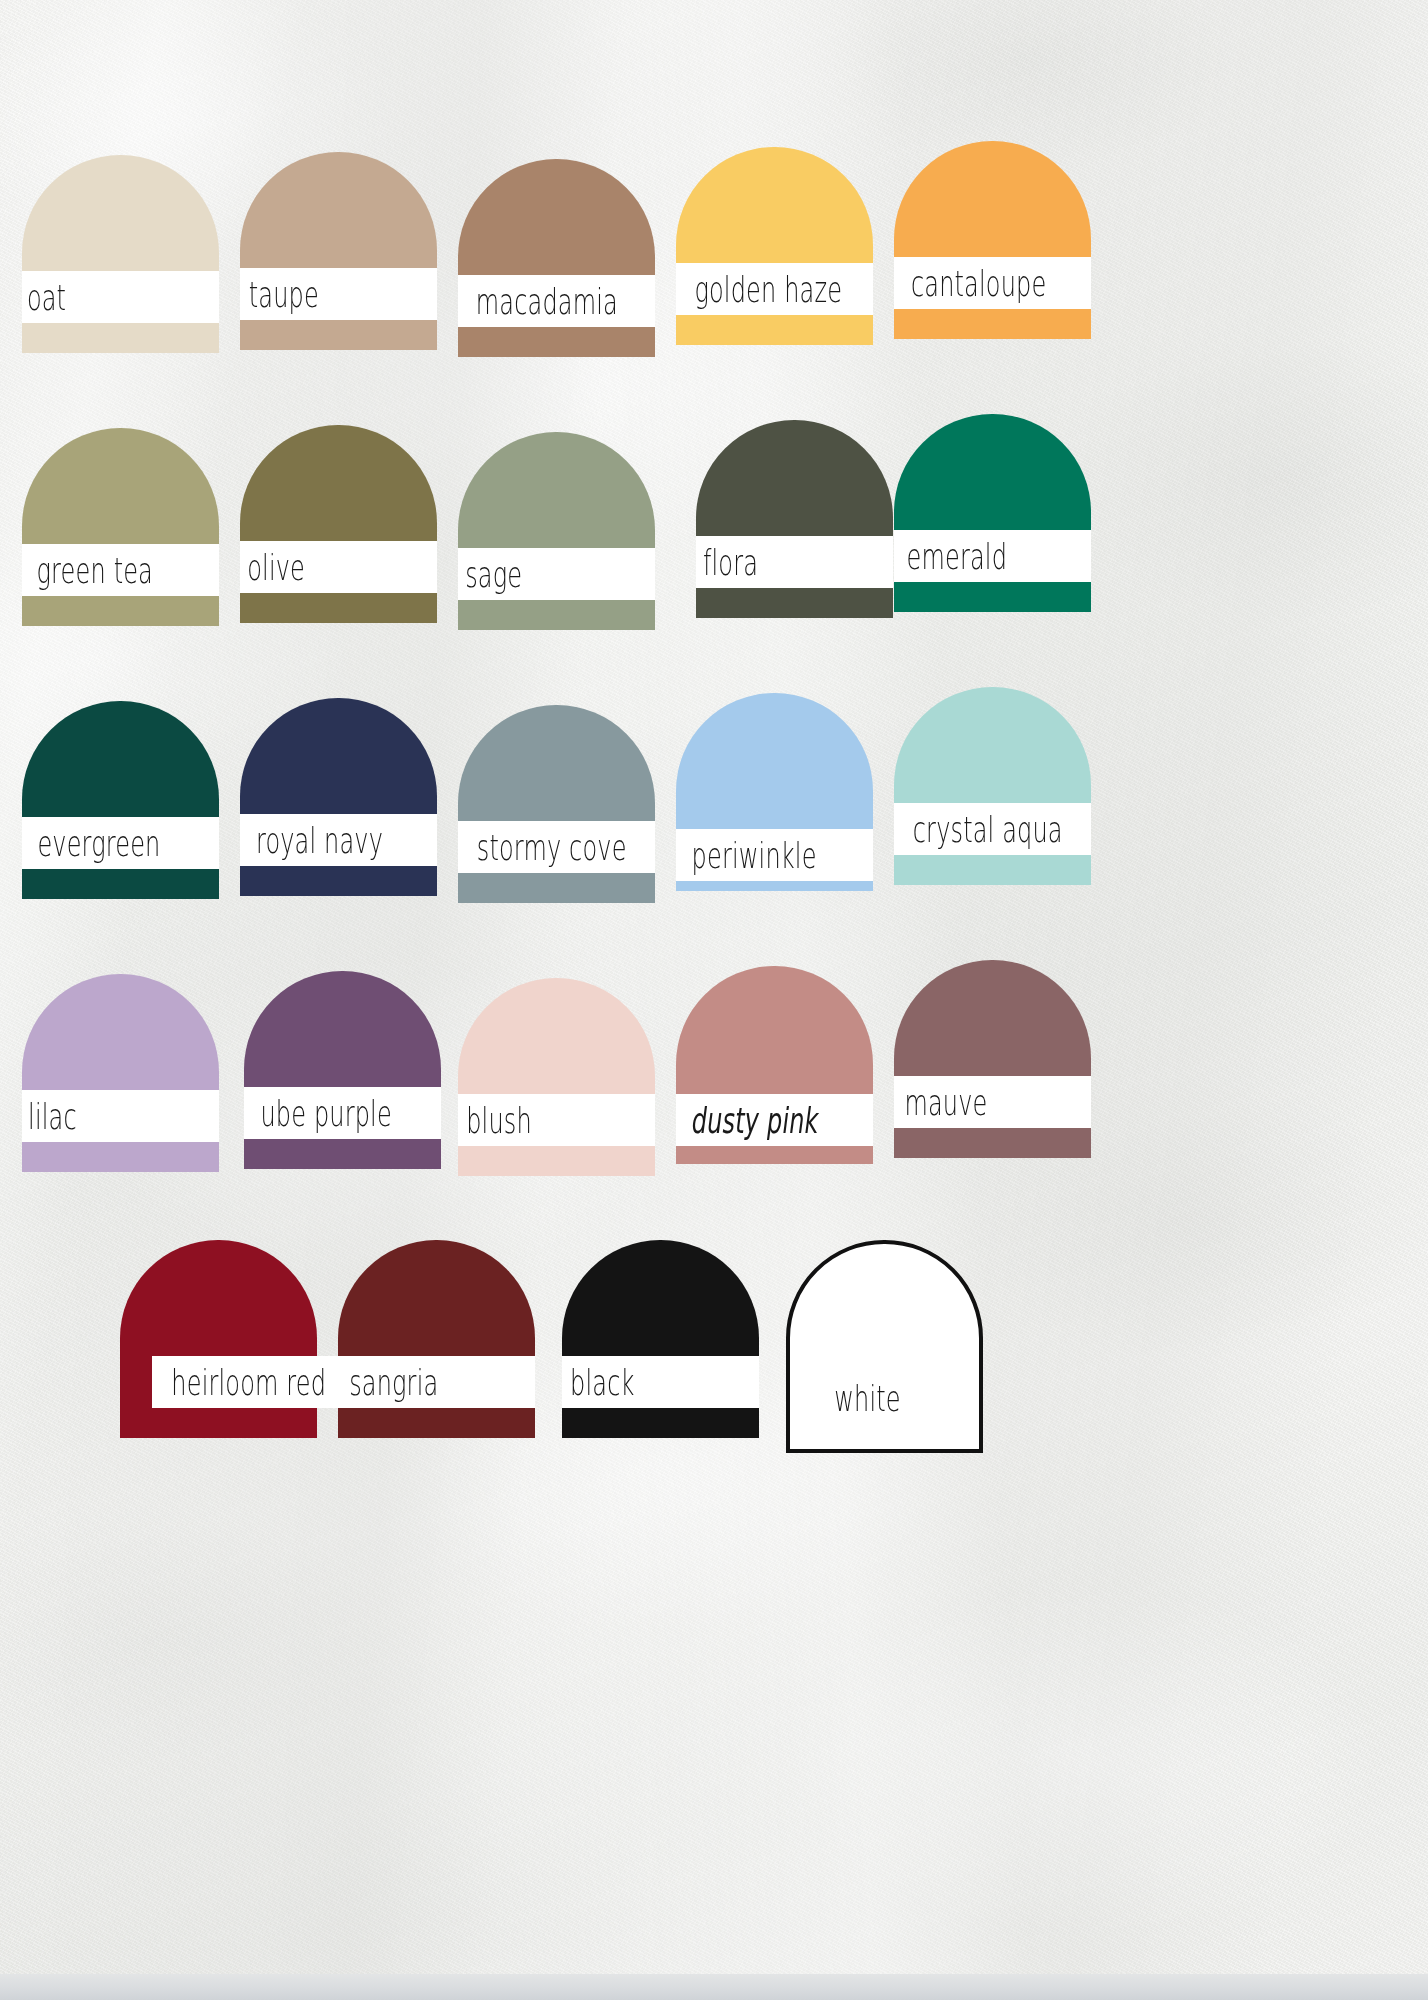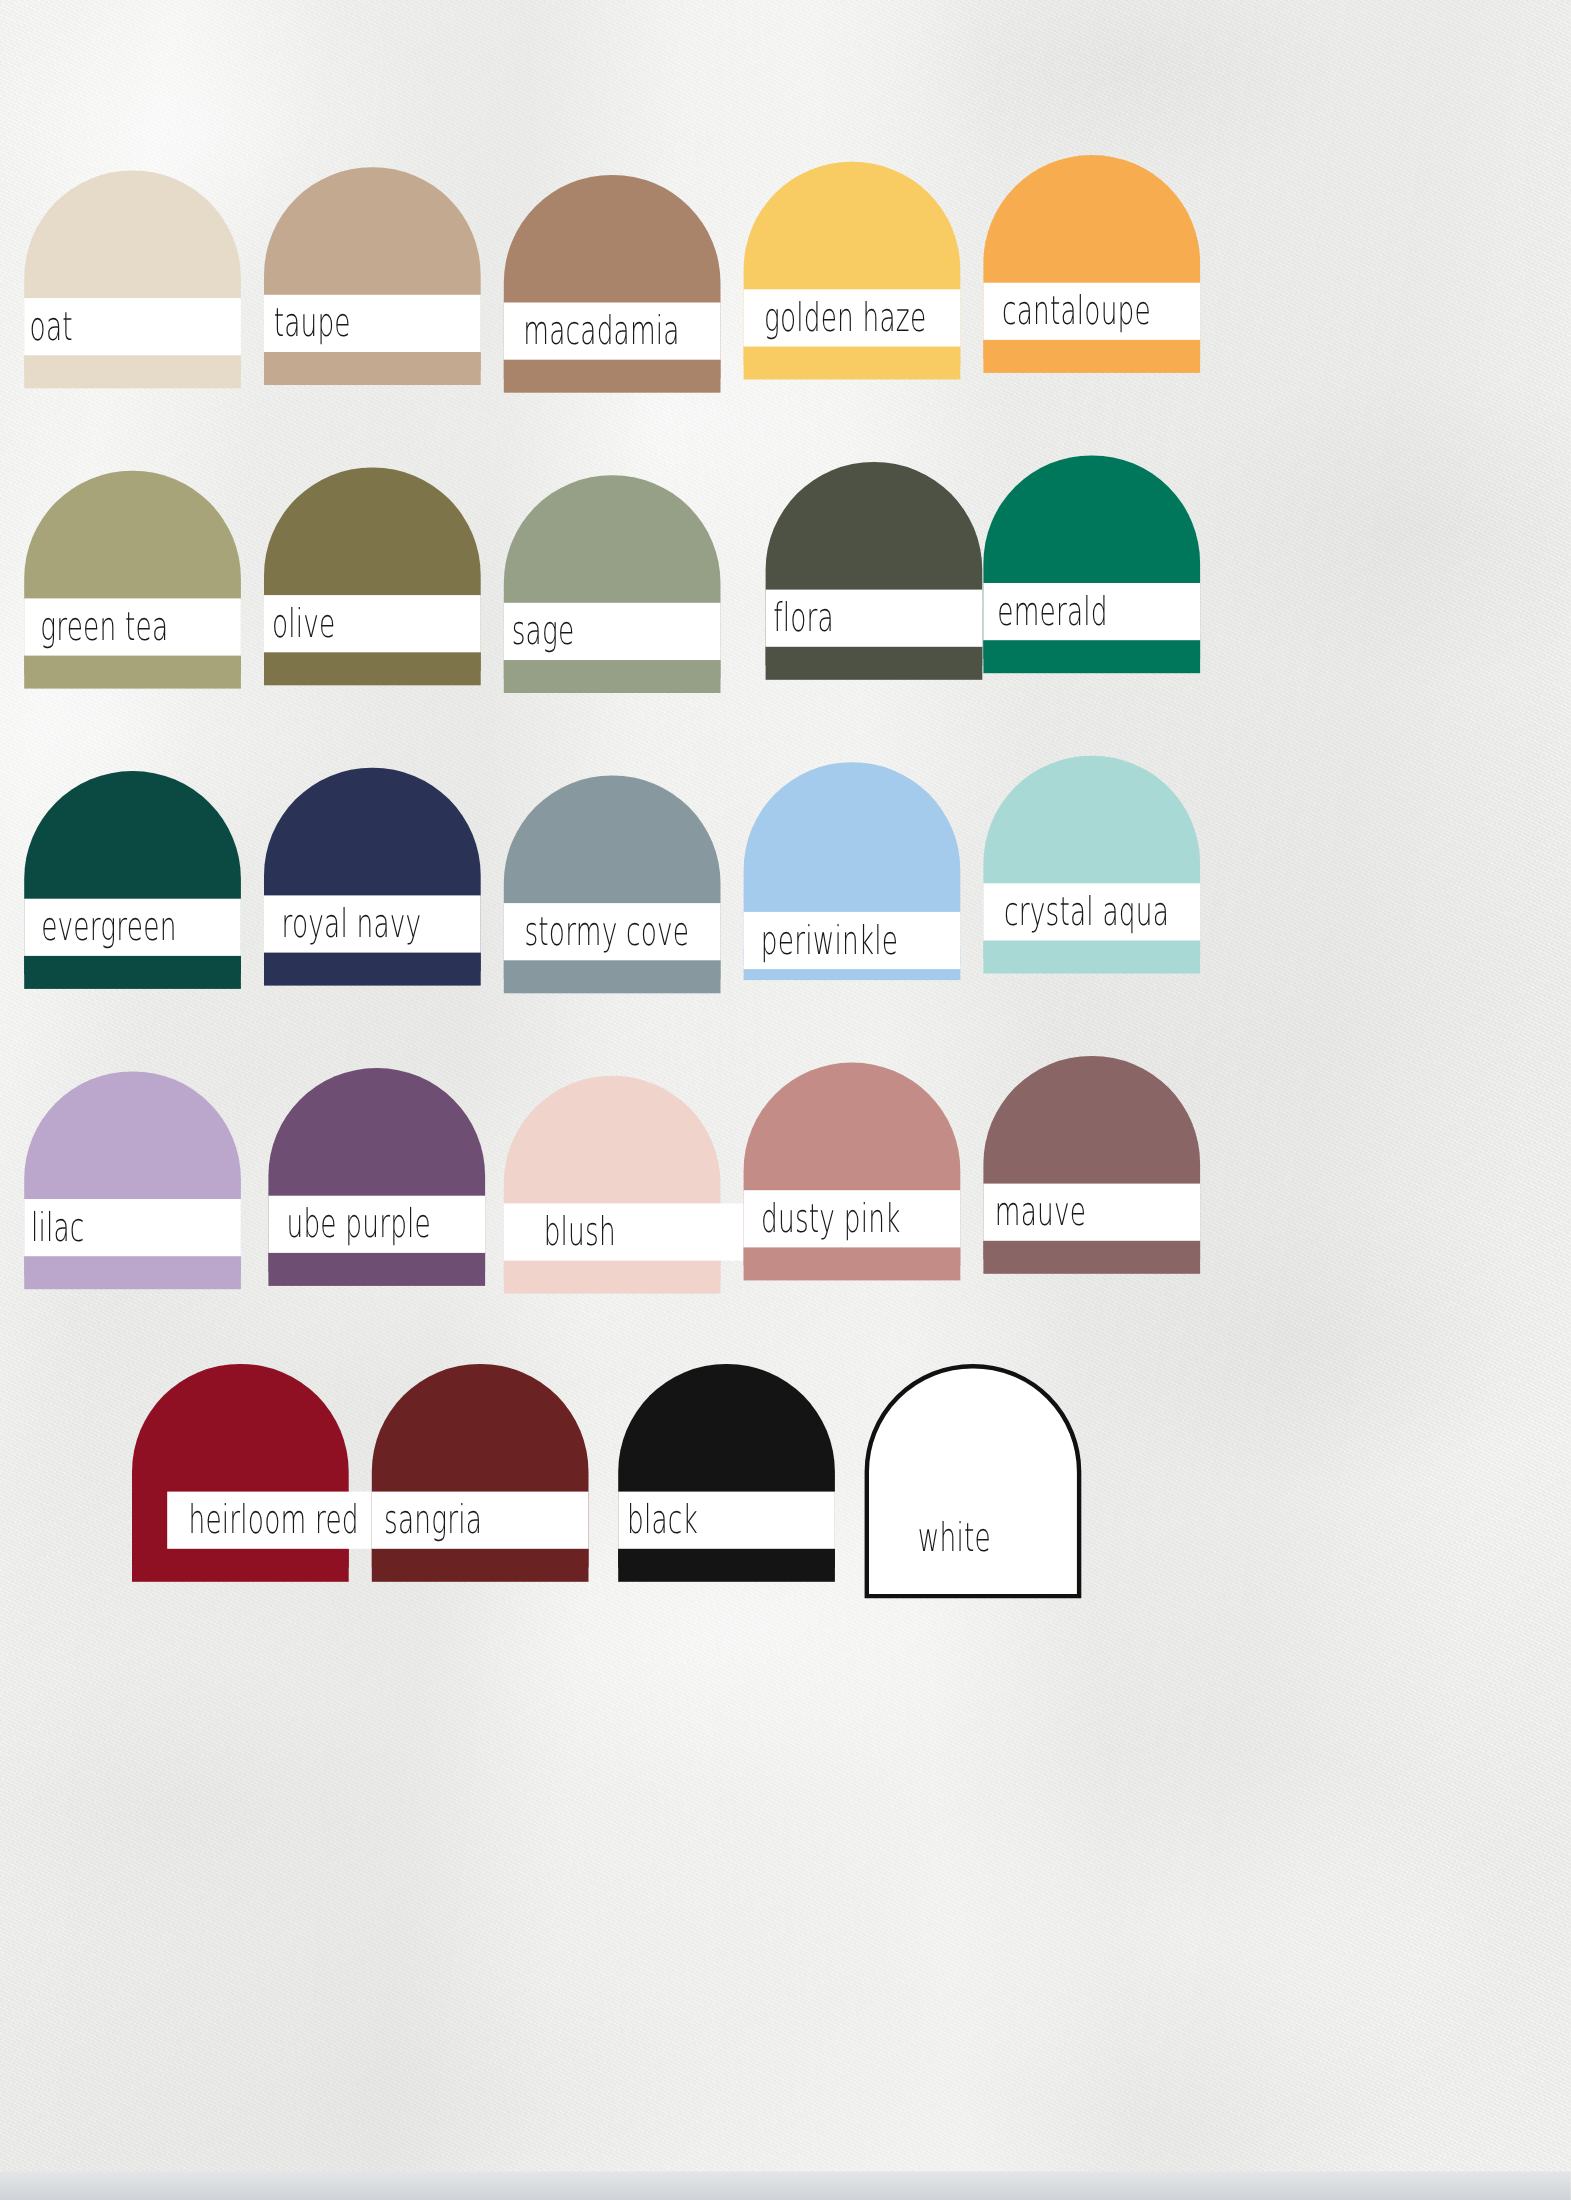--- a/index.html
+++ b/index.html
@@ -279,28 +279,28 @@
       <div class="swatch" style="position: absolute; left: 244px; top: -3px;">
         <div class="swatch-dome" style="background: rgb(111, 78, 115);"></div>
         <div class="swatch-foot" style="background: rgb(111, 78, 115); top: 168px; height: 30px;"></div>
         <div class="swatch-band" style="top: 116px;">
           <span class="swatch-label">ube purple</span>
         </div>
       </div>
       <div class="swatch" style="position: absolute; left: 458px; top: 4px;">
         <div class="swatch-dome" style="background: rgb(240, 212, 204);"></div>
         <div class="swatch-foot" style="background: rgb(240, 212, 204); top: 168px; height: 30px;"></div>
-        <div class="swatch-band" style="top: 116px; padding-left: 28px;">
+        <div class="swatch-band" style="top: 116px;">
           <span class="swatch-label">blush</span>
         </div>
       </div>
       <div class="swatch" style="position: absolute; left: 676px; top: -8px;">
         <div class="swatch-dome" style="background: rgb(195, 140, 134);"></div>
         <div class="swatch-foot" style="background: rgb(195, 140, 134); top: 168px; height: 30px;"></div>
-        <div class="swatch-band" style="top: 116px;">
+        <div class="swatch-band" style="top: 128px; font-style: italic;">
           <span class="swatch-label">dusty pink</span>
         </div>
       </div>
       <div class="swatch" style="position: absolute; left: 894px; top: -14px;">
         <div class="swatch-dome" style="background: rgb(138, 101, 102);"></div>
         <div class="swatch-foot" style="background: rgb(138, 101, 102); top: 168px; height: 30px;"></div>
         <div class="swatch-band" style="top: 116px;">
           <span class="swatch-label">mauve</span>
         </div>
       </div>

